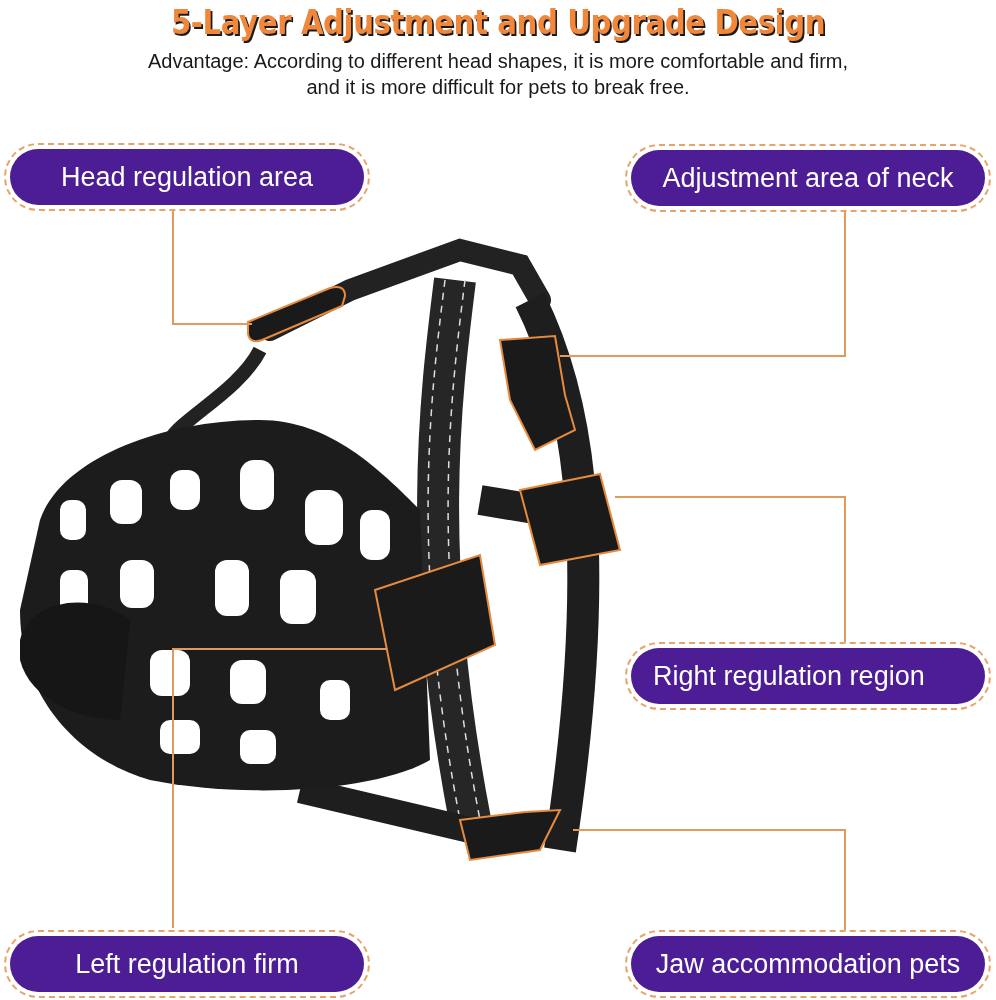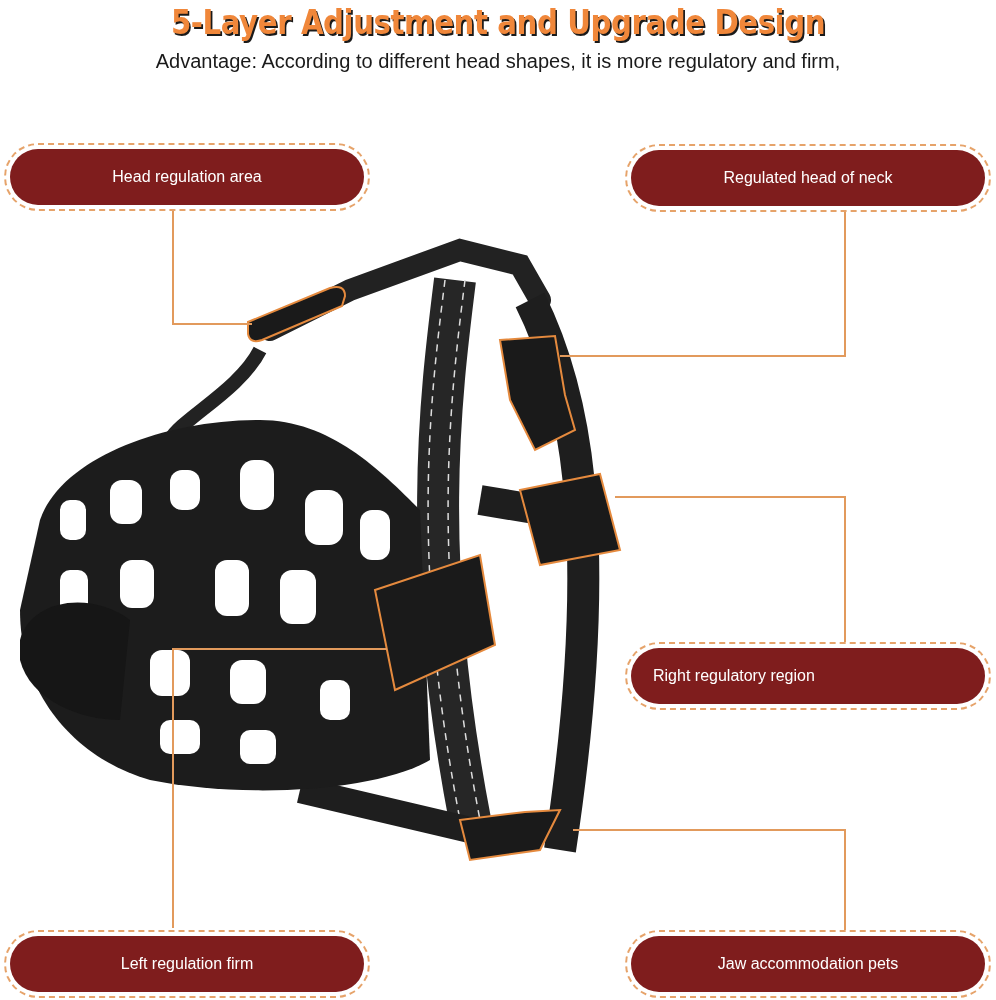--- a/index.html
+++ b/index.html
@@ -14,33 +14,34 @@
   .subtitle {
     position:absolute; left:0; top:48px; width:996px; text-align:center;
     font-size:20px; color:#1a1a1a; line-height:26px;
   }
   .subtitle span { display:block; }
   .callout {
     position:absolute; height:60px; border:2px dashed #e6a36a; border-radius:34px;
     padding:4px; box-sizing:border-box;
   }
   .callout .pill {
-    width:100%; height:100%; background:#7f1d1d; border-radius:28px;
+    width:100%; height:100%; background:#4c1d95; border-radius:28px;
     display:flex; align-items:center; justify-content:center;
-    color:#ffffff; font-size:16px; white-space:nowrap;
+    color:#ffffff; font-size:27px; white-space:nowrap;
   }
   .line { position:absolute; background:#e29a5c; }
   svg.product { position:absolute; left:0; top:0; }
 </style>
 </head>
 <body>
 
 <div class="title">5-Layer Adjustment and Upgrade Design</div>
 <div class="subtitle">
-  <span>Advantage: According to different head shapes, it is more regulatory and firm,</span>
+  <span>Advantage: According to different head shapes, it is more comfortable and firm,</span>
+  <span>and it is more difficult for pets to break free.</span>
 </div>
 
 <svg class="product" width="996" height="1000" viewBox="0 0 996 1000">
 
   <path d="M270 330 L350 290 L460 250 L520 265 L540 300" stroke="#222" stroke-width="22" fill="none" stroke-linecap="round"></path>
   <path d="M455 280 C440 400, 420 560, 470 820" stroke="#262626" stroke-width="42" fill="none"></path>
   <path d="M455 280 C440 400, 420 560, 470 820" stroke="#ddd" stroke-width="1.5" stroke-dasharray="7 6" fill="none" transform="translate(-10,0)"></path>
   <path d="M455 280 C440 400, 420 560, 470 820" stroke="#ddd" stroke-width="1.5" stroke-dasharray="7 6" fill="none" transform="translate(10,0)"></path>
   <path d="M530 300 C570 380, 610 520, 560 850" stroke="#1e1e1e" stroke-width="32" fill="none"></path>
   <path d="M260 350 C240 390, 180 420, 170 440" stroke="#222" stroke-width="14" fill="none"></path>
@@ -91,23 +92,23 @@
 <div class="line" style="left:172px;top:648px;width:215px;height:2px;"></div>
 <div class="line" style="left:172px;top:648px;width:2px;height:280px;"></div>
 
 <div class="line" style="left:573px;top:829px;width:273px;height:2px;"></div>
 <div class="line" style="left:844px;top:829px;width:2px;height:101px;"></div>
 
 <div class="callout" style="left:4px;top:143px;width:366px;height:68px;">
   <div class="pill">Head regulation area</div>
 </div>
 <div class="callout" style="left:625px;top:144px;width:366px;height:68px;">
-  <div class="pill">Regulated head of neck</div>
+  <div class="pill">Adjustment area of neck</div>
 </div>
 <div class="callout" style="left:625px;top:642px;width:366px;height:68px;">
-  <div class="pill" style="justify-content:flex-start;padding-left:22px;box-sizing:border-box;">Right regulatory region</div>
+  <div class="pill" style="justify-content:flex-start;padding-left:22px;box-sizing:border-box;">Right regulation region</div>
 </div>
 <div class="callout" style="left:4px;top:930px;width:366px;height:68px;">
   <div class="pill">Left regulation firm</div>
 </div>
 <div class="callout" style="left:625px;top:930px;width:366px;height:68px;">
   <div class="pill">Jaw accommodation pets</div>
 </div>
 
 </body></html>

